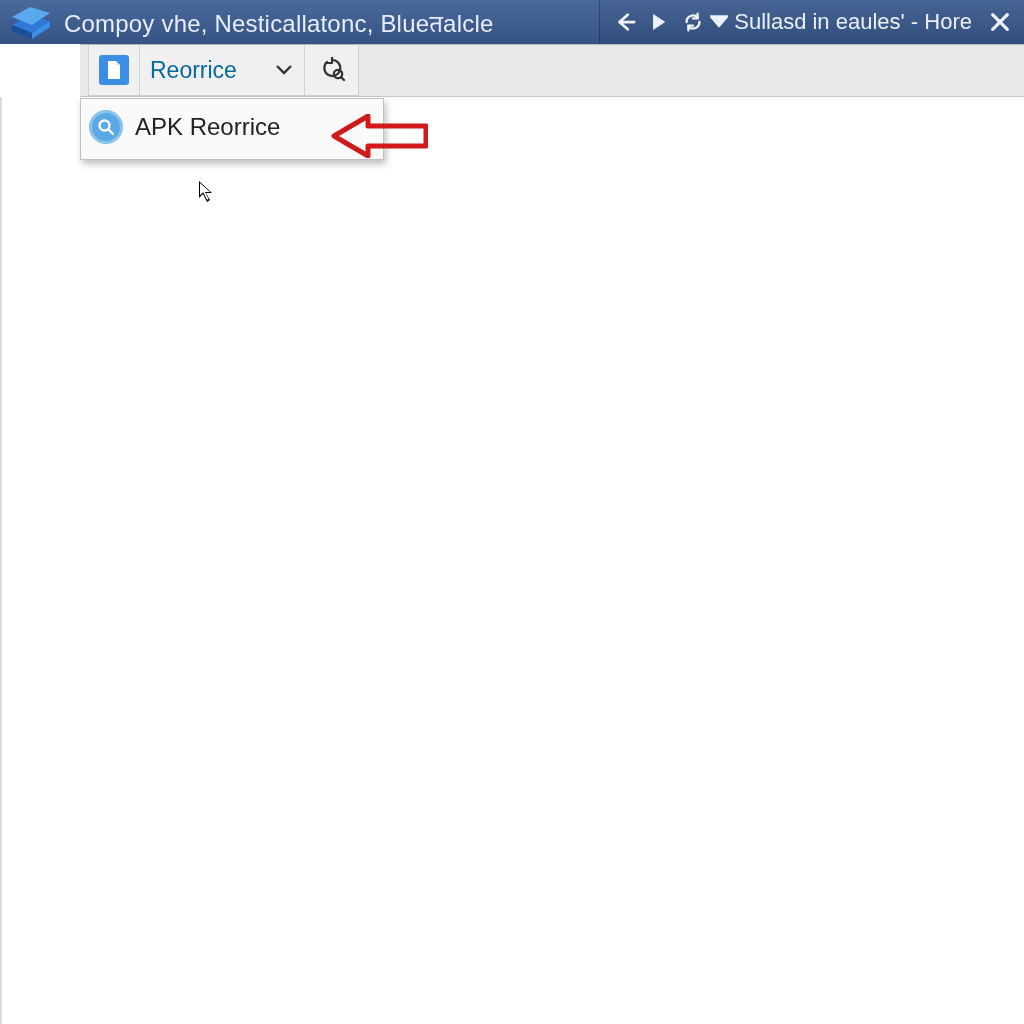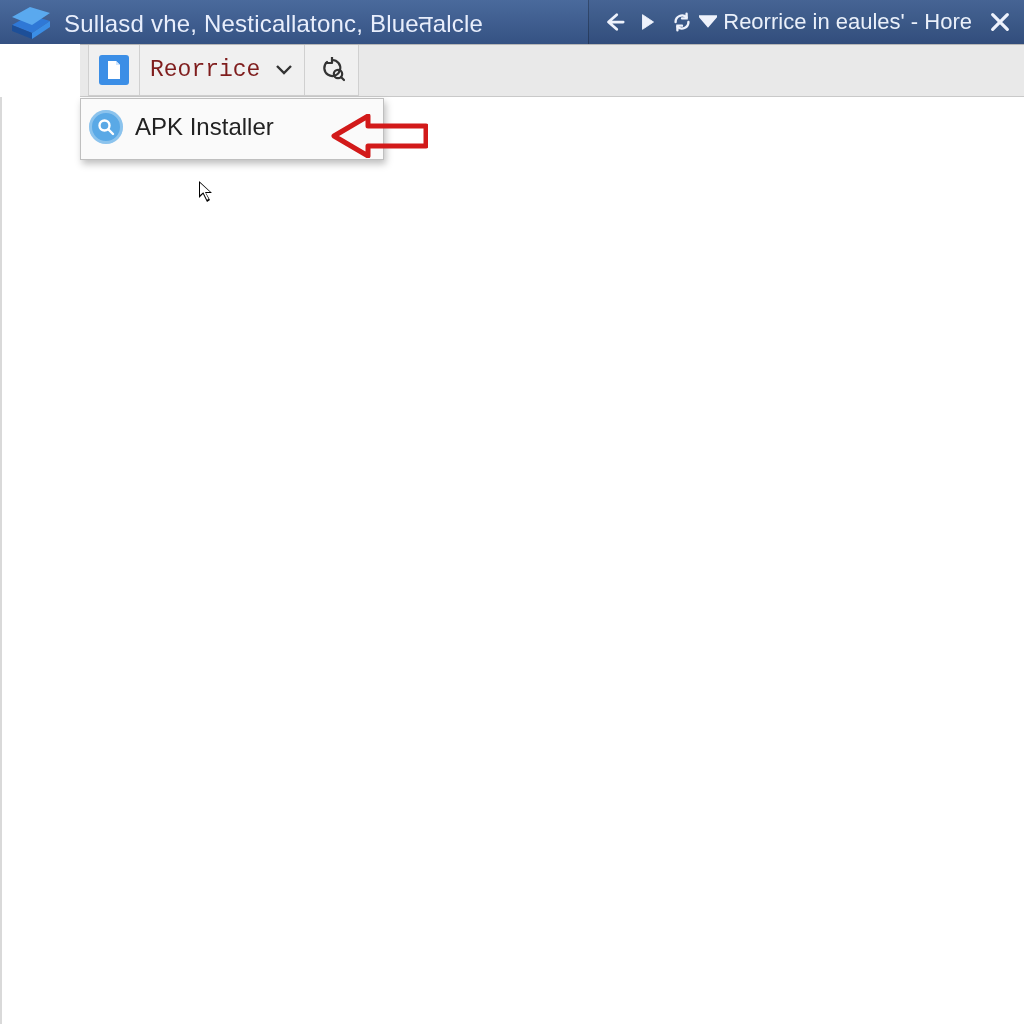--- a/index.html
+++ b/index.html
@@ -77,21 +77,21 @@
   .tool-dropdown {
     width: 165px;
     border: 1px solid #d0d0d0;
     border-top: none; border-left: none;
     background: #f0f0f0;
     display:flex; align-items:center;
     padding-left: 10px;
     position: relative;
   }
   .tool-dropdown-label {
-    font-size: 23px; color:#7f1d1d;font-family:Liberation Mono, monospace;
+    font-size: 23px; color:#0369a1;
   }
   .tool-dropdown-arrow {
     position:absolute; right:12px; top:50%; transform:translateY(-50%);
   }
   .tool-refresh {
     width: 54px;
     border: 1px solid #d0d0d0;
     border-top: none; border-left:none;
     background: #f0f0f0;
     display:flex; align-items:center; justify-content:center;
@@ -145,21 +145,21 @@
   <div class="app-icon">
     <svg viewBox="0 0 44 34">
       <g transform="translate(2,2)">
         <polygon points="0,18 18,8 38,14 20,26" fill="#2f78d6"></polygon>
         <polygon points="0,18 20,26 20,32 0,24" fill="#1d4f98"></polygon>
         <polygon points="38,14 20,26 20,32 38,20" fill="#3b8ee6"></polygon>
         <polygon points="0,10 18,0 38,6 20,18" fill="#5aa9ef"></polygon>
       </g>
     </svg>
   </div>
-  <div class="titlebar-title">Sullasd vhe, Nesticallatonc, Blueतalcle</div>
+  <div class="titlebar-title">Compoy vhe, Nesticallatonc, Blueतalcle</div>
 
   <div class="titlebar-right">
     <div class="tb-btn">
       <svg viewBox="0 0 24 24" fill="none" stroke-width="3" stroke-linecap="round" stroke-linejoin="round">
         <path d="M15 4 L6 12 L15 20 M6 12 H22"></path>
       </svg>
     </div>
     <div class="tb-btn">
       <svg viewBox="0 0 24 24" fill="#eef2fc">
         <polygon points="6,4 18,12 6,20"></polygon>
@@ -171,21 +171,21 @@
         <path d="M19 12a7 7 0 0 1-12 5"></path>
         <path d="M17 3v5h-5"></path>
         <path d="M7 21v-5h5"></path>
       </svg>
     </div>
     <div class="tb-btn" style="width:18px">
       <svg viewBox="0 0 12 8" width="12" height="8" fill="#eef2fc">
         <polygon points="0,0 12,0 6,7"></polygon>
       </svg>
     </div>
-    <div class="tb-text">Reorrice in eaules' - Hore</div>
+    <div class="tb-text">Sullasd in eaules' - Hore</div>
     <div class="tb-btn tb-close">
       <svg viewBox="0 0 24 24" fill="none" stroke-width="3.5" stroke-linecap="round">
         <path d="M4 4 L20 20 M20 4 L4 20"></path>
       </svg>
     </div>
   </div>
 </div>
 
 <div class="toolbar">
   <div class="toolbar-left-gap"></div>
@@ -216,21 +216,21 @@
 </div>
 
 <div class="dropdown-panel">
   <div class="dd-row">
     <div class="dd-icon">
       <svg width="18" height="18" viewBox="0 0 18 18" fill="none" stroke="#fff" stroke-width="2.4">
         <circle cx="7.5" cy="7.5" r="5"></circle>
         <path d="M11.5 11.5 L16 16" stroke-linecap="round"></path>
       </svg>
     </div>
-    <span class="dd-label">APK Installer</span>
+    <span class="dd-label">APK Reorrice</span>
   </div>
 </div>
 
 <div class="red-arrow">
   <svg viewBox="0 0 100 44">
     <g fill="none" stroke="#d21a1a" stroke-width="5" stroke-linejoin="round">
       <path d="M98 12 H40 V2 L6 22 L40 42 V32 H98 Z" fill="#fff0"></path>
     </g>
     <g fill="#d21a1a">
       <path d="M40 2 L6 22 L40 42 L40 32 L22 22 L40 12 Z" fill="none"></path>

